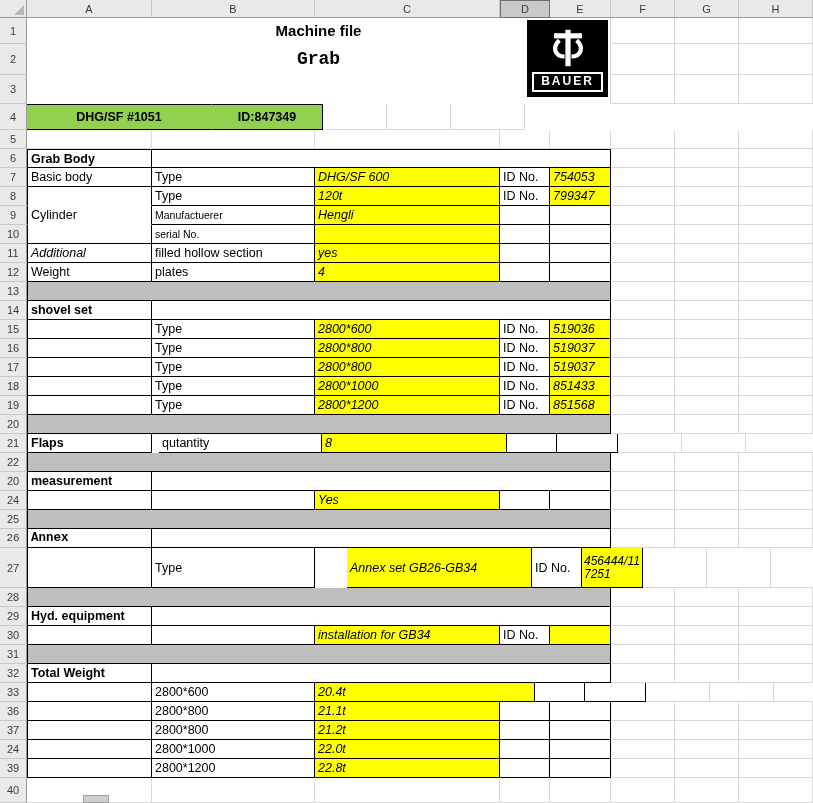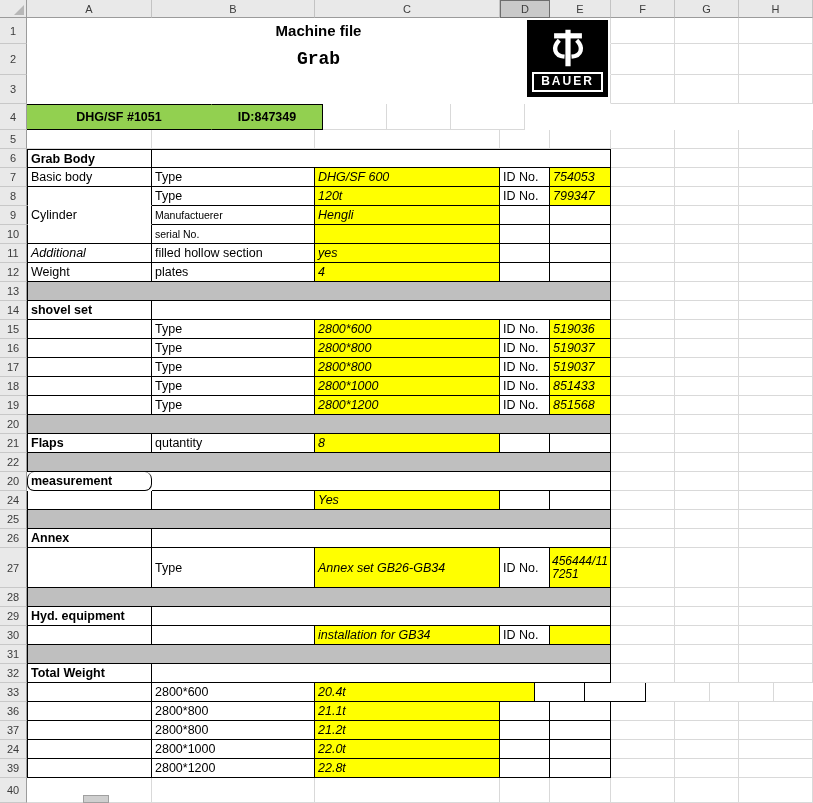--- a/index.html
+++ b/index.html
@@ -266,38 +266,38 @@
       <div class="row" style="height: 19px;">
         <div class="rownum">20</div>
         <div class="cell b bl gray" style="width: 584px;"></div>
         <div class="cell" style="width: 64px;"></div>
         <div class="cell" style="width: 64px;"></div>
         <div class="cell" style="width: 74px;"></div>
       </div>
       <div class="row" style="height: 19px;">
         <div class="rownum">21</div>
         <div class="cell b bl bold" style="width: 125px;">Flaps</div>
-        <div class="cell b" style="width: 163px;">qutantity</div>
+        <div class="cell b" style="width: 163px; margin-left: 7px;">qutantity</div>
         <div class="cell b y" style="width: 185px;">8</div>
         <div class="cell b" style="width: 50px;"></div>
         <div class="cell b" style="width: 61px;"></div>
         <div class="cell" style="width: 64px;"></div>
         <div class="cell" style="width: 64px;"></div>
         <div class="cell" style="width: 74px;"></div>
       </div>
       <div class="row" style="height: 19px;">
         <div class="rownum">22</div>
         <div class="cell b bl gray" style="width: 584px;"></div>
         <div class="cell" style="width: 64px;"></div>
         <div class="cell" style="width: 64px;"></div>
         <div class="cell" style="width: 74px;"></div>
       </div>
       <div class="row" style="height: 19px;">
         <div class="rownum">20</div>
-        <div class="cell b bl bold" style="width: 125px; border-radius: 7px;">measurement</div>
+        <div class="cell b bl bold" style="width: 125px;">measurement</div>
         <div class="cell b" style="width: 459px;"></div>
         <div class="cell" style="width: 64px;"></div>
         <div class="cell" style="width: 64px;"></div>
         <div class="cell" style="width: 74px;"></div>
       </div>
       <div class="row" style="height: 19px;">
         <div class="rownum">24</div>
         <div class="cell b bl" style="width: 125px;"></div>
         <div class="cell b" style="width: 163px;"></div>
         <div class="cell b y" style="width: 185px;">Yes</div>
@@ -307,33 +307,33 @@
         <div class="cell" style="width: 64px;"></div>
         <div class="cell" style="width: 74px;"></div>
       </div>
       <div class="row" style="height: 19px;">
         <div class="rownum">25</div>
         <div class="cell b bl gray" style="width: 584px;"></div>
         <div class="cell" style="width: 64px;"></div>
         <div class="cell" style="width: 64px;"></div>
         <div class="cell" style="width: 74px;"></div>
       </div>
-      <div class="row" style="height: 19px;">
+      <div class="row" style="height: 19px; font-family: Liberation Mono, monospace;">
         <div class="rownum">26</div>
         <div class="cell b bl bold" style="width: 125px;">Annex</div>
         <div class="cell b" style="width: 459px;"></div>
         <div class="cell" style="width: 64px;"></div>
         <div class="cell" style="width: 64px;"></div>
         <div class="cell" style="width: 74px;"></div>
       </div>
       <div class="row" style="height: 40px;">
         <div class="rownum">27</div>
         <div class="cell b bl" style="width: 125px;"></div>
         <div class="cell b" style="width: 163px;">Type</div>
-        <div class="cell b y" style="width: 185px;">Annex set GB26-GB34</div>
+        <div class="cell b y" style="width: 185px; margin-left: 32px;">Annex set GB26-GB34</div>
         <div class="cell b" style="width: 50px;">ID No.</div>
         <div class="cell b y wrap" style="width: 61px;">456444/117251</div>
         <div class="cell" style="width: 64px;"></div>
         <div class="cell" style="width: 64px;"></div>
         <div class="cell" style="width: 74px;"></div>
       </div>
       <div class="row" style="height: 19px;">
         <div class="rownum">28</div>
         <div class="cell b bl gray" style="width: 584px;"></div>
         <div class="cell" style="width: 64px;"></div>

